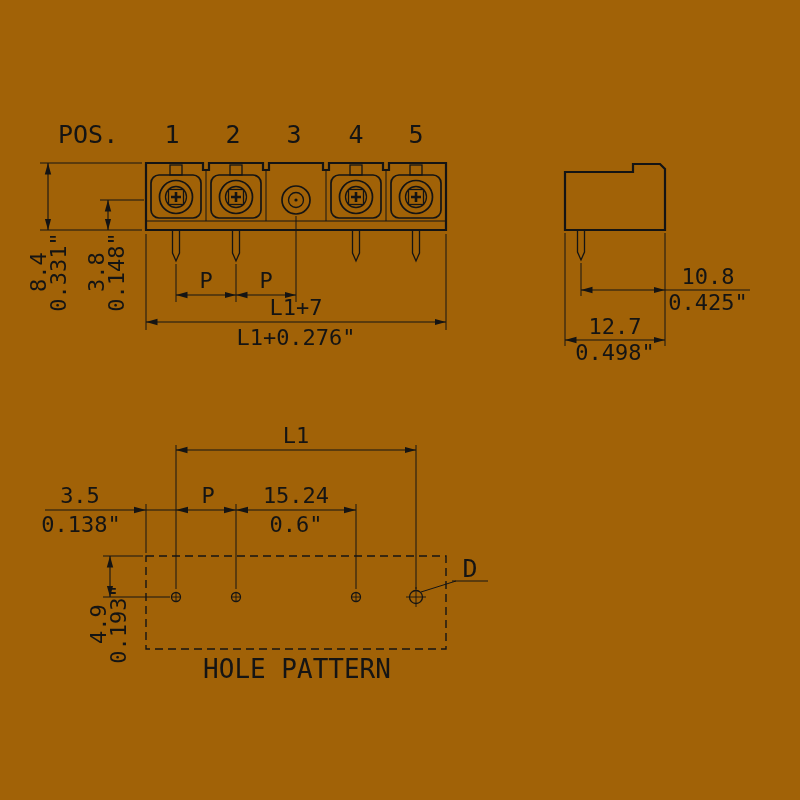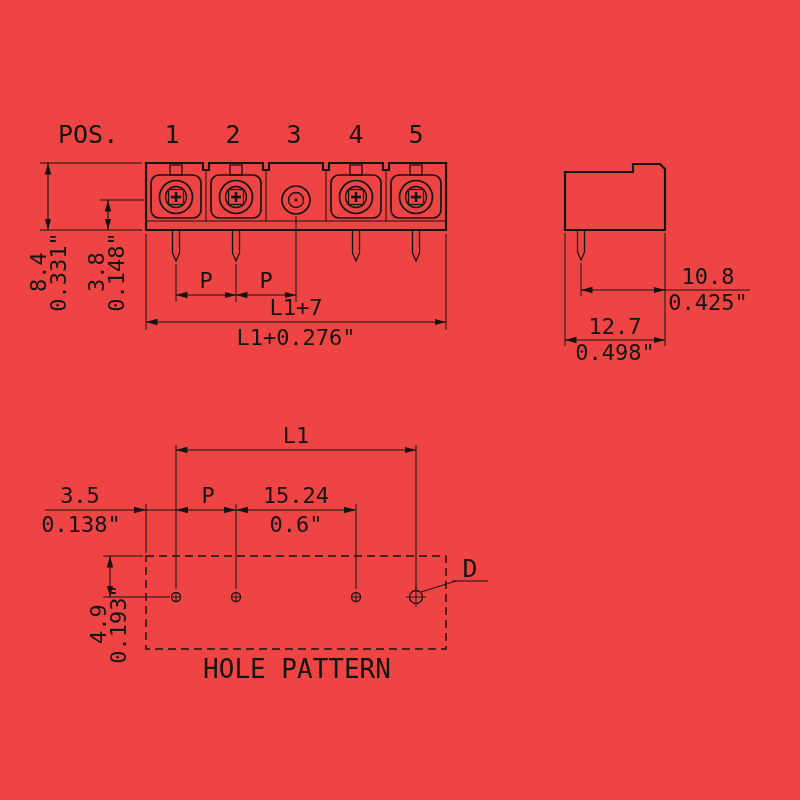--- a/index.html
+++ b/index.html
@@ -1,16 +1,16 @@
 <!DOCTYPE html>
 <html><head>
 <meta charset="utf-8">
 <style>
   html,body{margin:0;padding:0;background:#ffffff;}
-  .sheet{width:800px;height:800px;background:#ef4444;position:relative;overflow:hidden;
+  .sheet{width:800px;height:800px;background:#a16207;position:relative;overflow:hidden;
          font-family:"DejaVu Sans Mono","Liberation Mono",monospace;text-align:center;}
   svg{display:block}
   .outline{fill:none;stroke:#141414;stroke-width:2.2;stroke-linejoin:miter;}
   .detail{fill:none;stroke:#141414;stroke-width:1.7;}
   .detail2{fill:none;stroke:#141414;stroke-width:1.3;}
   .thin{fill:none;stroke:#141414;stroke-width:0.9;}
   .dim{fill:none;stroke:#141414;stroke-width:1.1;}
   .ext{fill:none;stroke:#141414;stroke-width:1;}
   .dash{fill:none;stroke:#141414;stroke-width:1.4;stroke-dasharray:8 5;}
   .arr{fill:#141414;stroke:none;}

